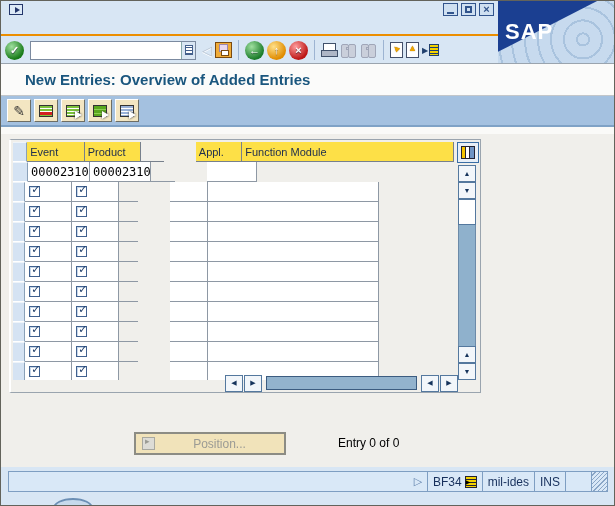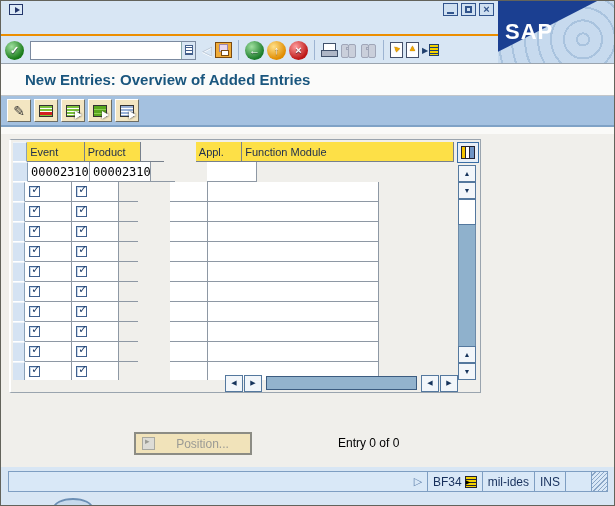--- a/index.html
+++ b/index.html
@@ -148,21 +148,21 @@
     display:flex; flex-direction:column; }
   .sc-btn { width:18px; height:17px; background:#f2f6fa; border:1px solid #54789e; color:#16345c;
     font-size:7px; display:flex; align-items:center; justify-content:center; cursor:pointer; padding:0; flex:none; }
   .v-thumb { width:18px; height:26px; background:#fff; border:1px solid #54789e; flex:none; }
   .v-track { flex:1; width:18px; background:#8fb1cc; border-left:1px solid #6c8aa8; border-right:1px solid #6c8aa8; }
 
   .hscroll { position:absolute; left:214px; bottom:1px; height:16px; display:flex; align-items:center; gap:1px; }
   .h-thumb { width:151px; height:14px; background:#93b3cd; border:1px solid #3c5c80; margin:0 3px; }
 
   
-  .position-btn { position:absolute; left:133px; top:305px; width:118px; height:23px;
+  .position-btn { position:absolute; left:133px; top:305px; width:152px; height:23px;
     background:#f1e3ba; border:2px solid #8c8c84; display:flex; align-items:center; cursor:pointer; }
   .position-btn .pos-icon { width:13px; height:13px; margin-left:6px; background:#dddcd6;
     border:1px solid #a8a8a0; position:relative; }
   .position-btn .pos-icon::after { content:"▸"; position:absolute; left:2px; top:-2px; color:#9a9a92; font-size:9px; }
   .position-btn .pos-label { flex:1; text-align:center; font-size:12px; color:#9b9b95; }
   .entry-counter { position:absolute; left:337px; top:309px; font-size:12px; color:#000; }
 
   
   .status-bar { position:absolute; left:0; top:466px; width:615px; height:30px; background:#d8e6f4; }
   .sb-inner { position:absolute; left:7px; top:4px; width:600px; height:21px;

